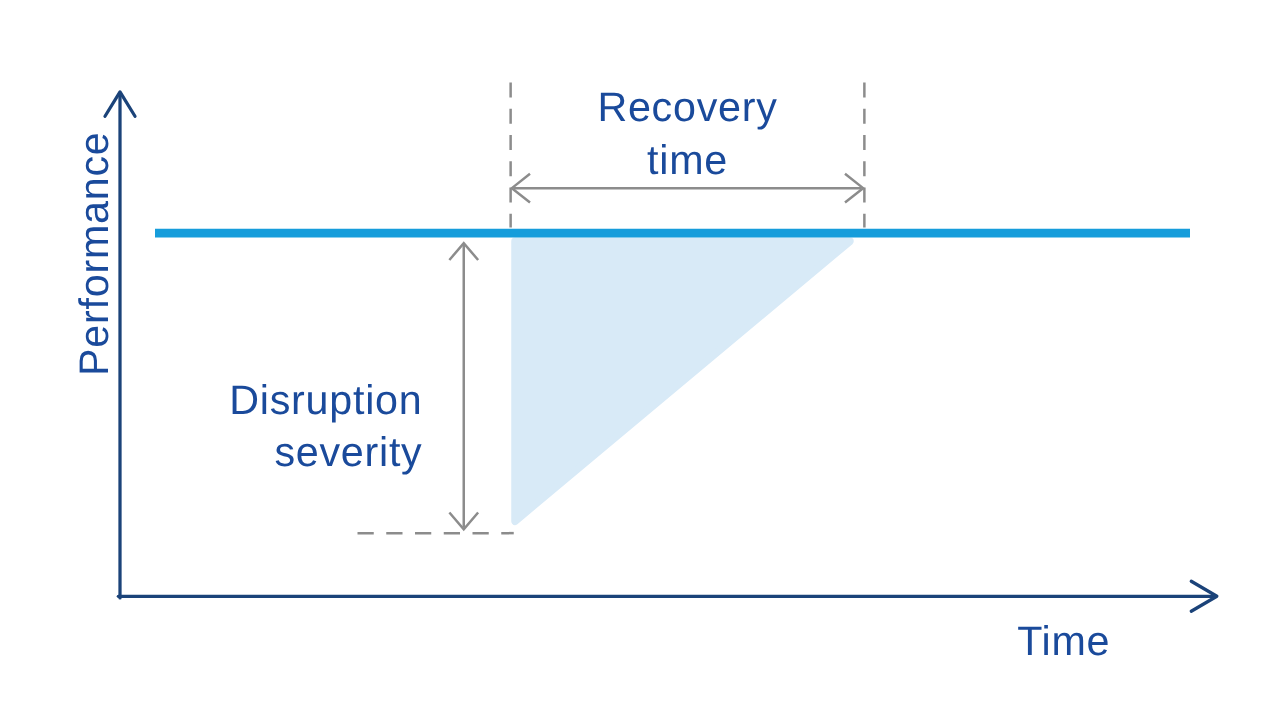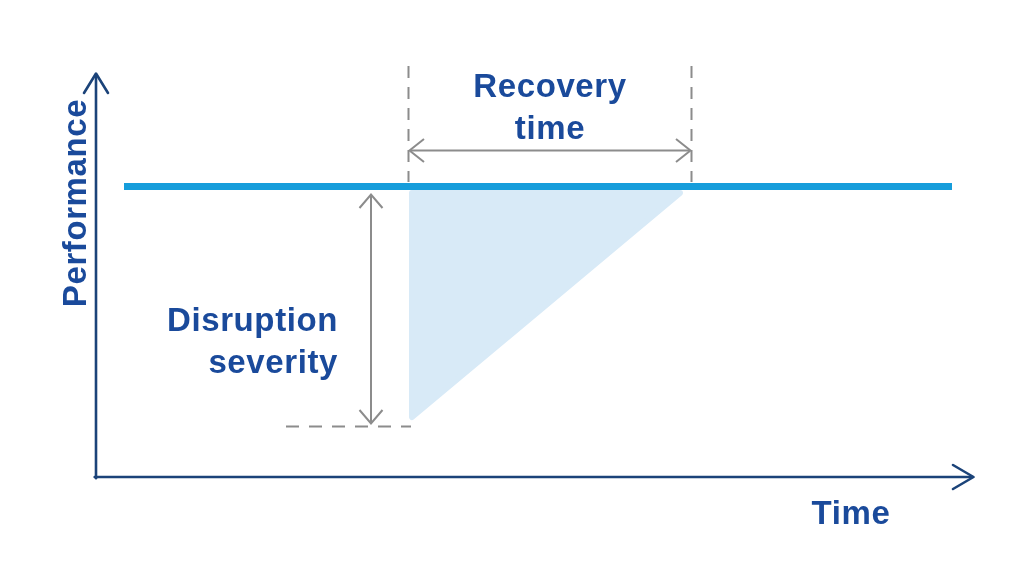--- a/index.html
+++ b/index.html
@@ -7,21 +7,20 @@
     padding: 0;
     background: #ffffff;
   }
   .canvas {
     position: relative;
     width: 992px;
     height: 564px;
     background: var(--background, #ffffff);
     font-family: "Liberation Sans", sans-serif;
     overflow: hidden;
-    font-weight: bold;
   }
   svg { display: block; }
   .label-text {
     fill: var(--text, #1A4A9B);
     font-size: 33px;
     letter-spacing: 0.6px;
     font-family: "Liberation Sans", sans-serif;
   }
   .axis-stroke {
     stroke: var(--axis, #1B4379);

